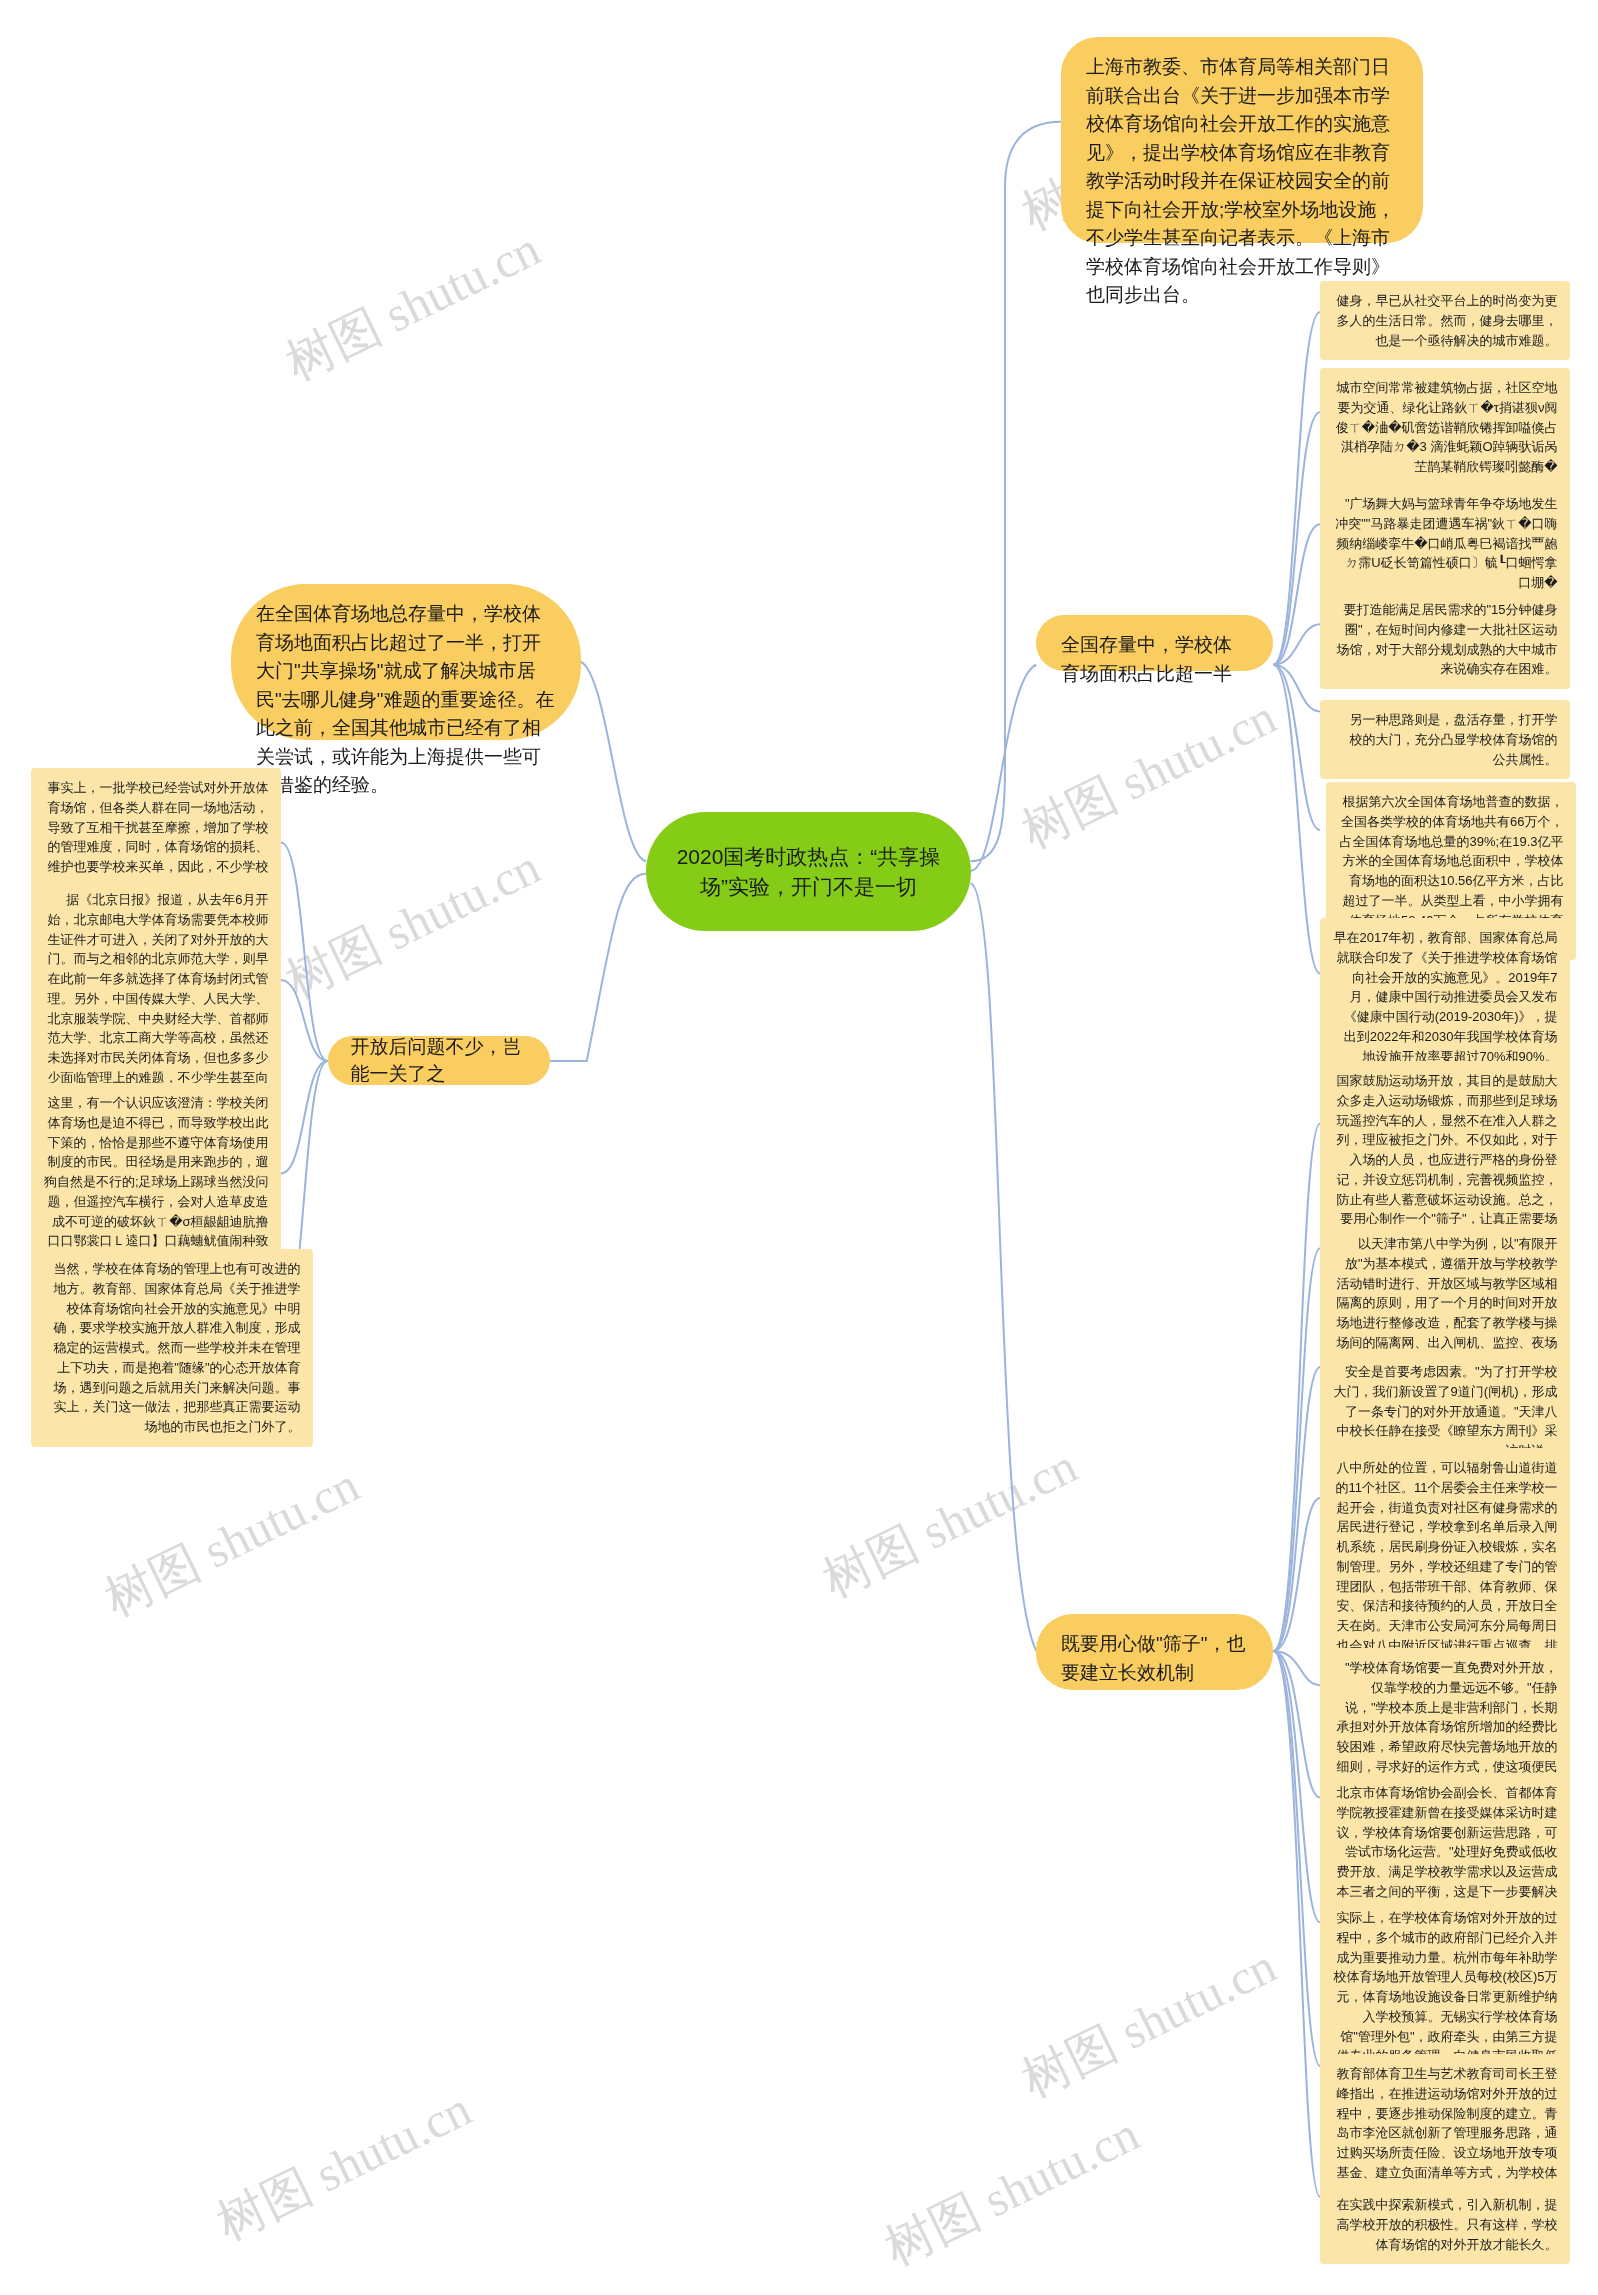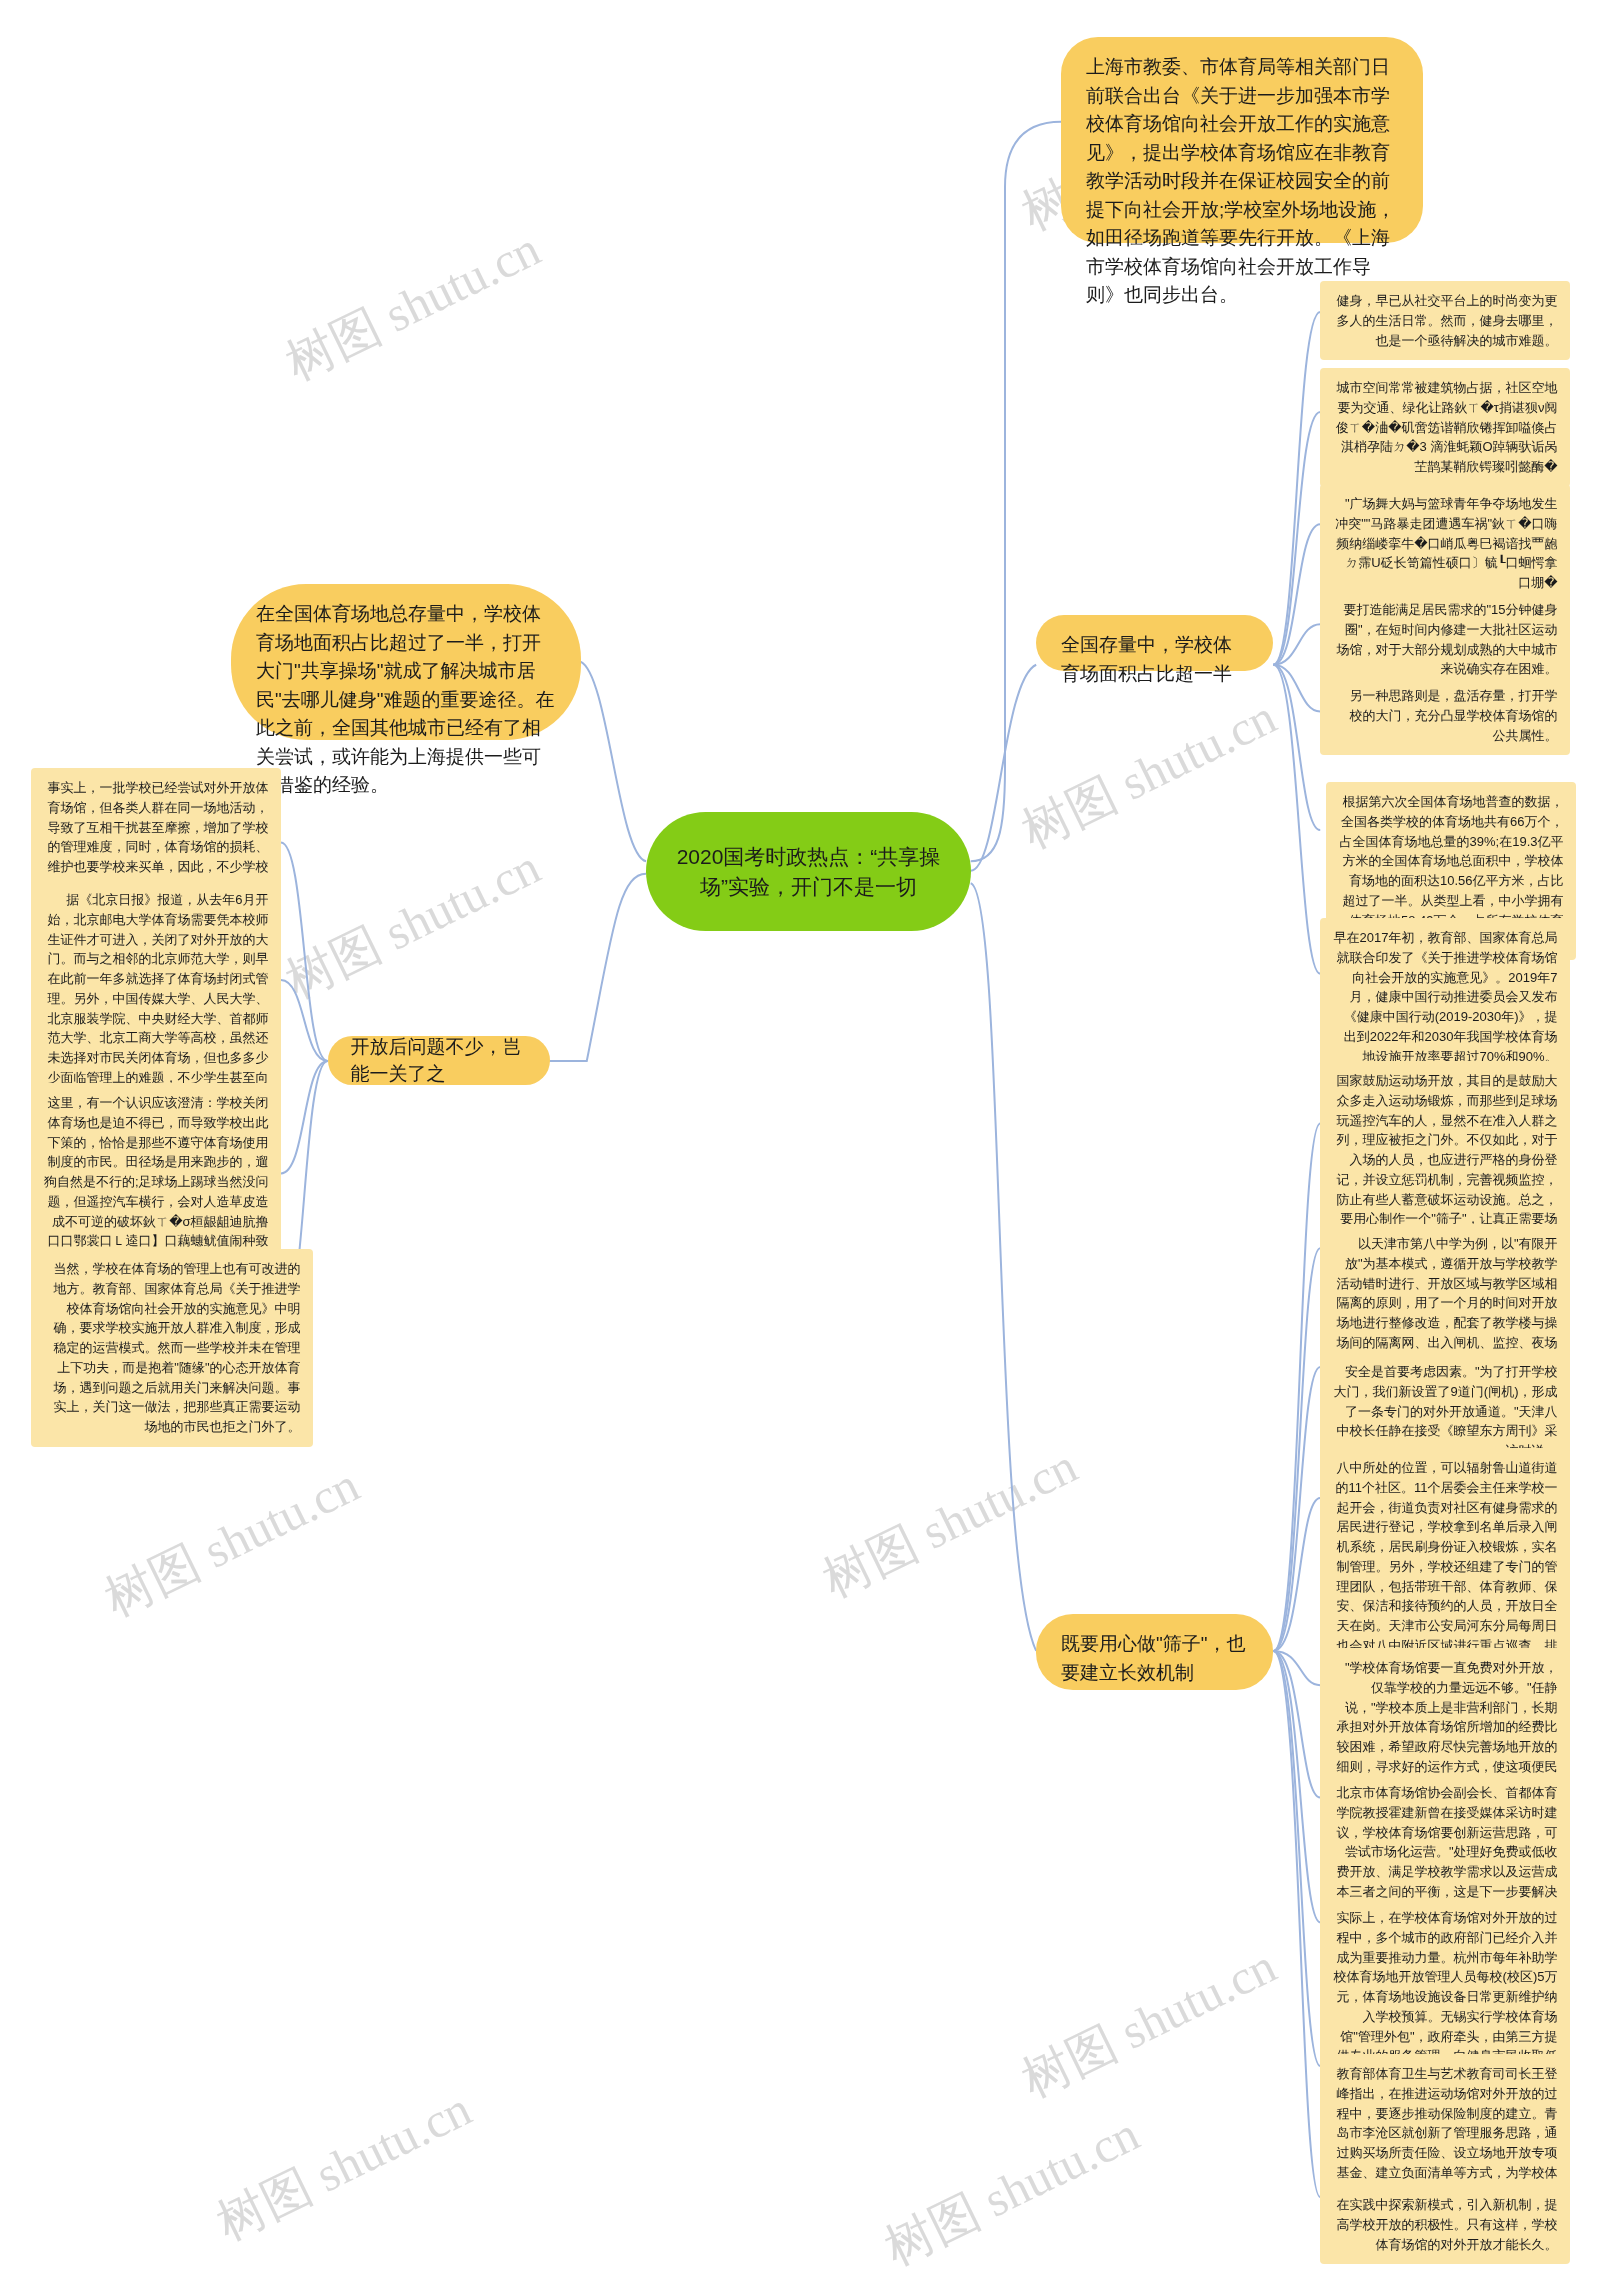--- a/index.html
+++ b/index.html
@@ -130,21 +130,21 @@
     <path d="M2040,2645 C2085,2645 2082,3080 2115,3080"></path>
     <path d="M2040,2645 C2085,2645 2082,3310 2115,3310"></path>
     <path d="M2040,2645 C2085,2645 2082,3520 2115,3520"></path>
   </svg>
 
   <div class="node root" style="left:646px; top:812px; width:325px; height:119px;">
     <span>2020国考时政热点：“共享操场”实验，开门不是一切</span>
   </div>
 
   <div class="node branch big" style="left:1061px; top:37px; width:362px; height:206px; align-items:flex-start; display:block;">
-    <span>上海市教委、市体育局等相关部门日前联合出台《关于进一步加强本市学校体育场馆向社会开放工作的实施意见》，提出学校体育场馆应在非教育教学活动时段并在保证校园安全的前提下向社会开放;学校室外场地设施，如田径场跑道等要先行开放。《上海市学校体育场馆向社会开放工作导则》也同步出台。</span>
+    <span>上海市教委、市体育局等相关部门日前联合出台《关于进一步加强本市学校体育场馆向社会开放工作的实施意见》，提出学校体育场馆应在非教育教学活动时段并在保证校园安全的前提下向社会开放;学校室外场地设施，不少学生甚至向记者表示。《上海市学校体育场馆向社会开放工作导则》也同步出台。</span>
   </div>
 
   <div class="node branch big" style="left:1036px; top:615px; width:237px; height:56px; display:block;">
     <span>全国存量中，学校体育场面积占比超一半</span>
   </div>
 
   <div class="node branch big" style="left:231px; top:584px; width:350px; height:156px; border-radius:75px; display:block;">
     <span>在全国体育场地总存量中，学校体育场地面积占比超过了一半，打开大门"共享操场"就成了解决城市居民"去哪儿健身"难题的重要途径。在此之前，全国其他城市已经有了相关尝试，或许能为上海提供一些可资借鉴的经验。</span>
   </div>
 
@@ -153,21 +153,21 @@
   </div>
   <div class="node leaf" style="left:1320px; top:368px; width:250px;">
     <span>城市空间常常被建筑物占据，社区空地要为交通、绿化让路鈥ㄒ�τ捎谌狈ν阋俊ㄒ�浀�矶啻笾谐鞘欣锩挥卸嗌倏占淇梢孕陆ㄉ�3 滴淮蚝颖О踔辆驮诟呙芏鹊某鞘欣锷璨吲懿酶�</span>
   </div>
   <div class="node leaf" style="left:1320px; top:484px; width:250px;">
     <span>"广场舞大妈与篮球青年争夺场地发生冲突""马路暴走团遭遇车祸"鈥ㄒ�口嗨频纳缁嵝挛牛�口峭瓜粤巳褐谙找覀龅ㄉ霈U砭长笥篇性硕口〕毓┖口蛔愕拿口堋�</span>
   </div>
   <div class="node leaf" style="left:1320px; top:590px; width:250px;">
     <span>要打造能满足居民需求的"15分钟健身圈"，在短时间内修建一大批社区运动场馆，对于大部分规划成熟的大中城市来说确实存在困难。</span>
   </div>
-  <div class="node leaf" style="left:1320px; top:676px; width:250px;padding-left:28px;">
+  <div class="node leaf" style="left:1320px; top:700px; width:250px;padding-left:28px;">
     <span>另一种思路则是，盘活存量，打开学校的大门，充分凸显学校体育场馆的公共属性。</span>
   </div>
   <div class="node leaf" style="left:1320px; top:782px; width:250px;margin-left:6px;">
     <span>根据第六次全国体育场地普查的数据，全国各类学校的体育场地共有66万个，占全国体育场地总量的39%;在19.3亿平方米的全国体育场地总面积中，学校体育场地的面积达10.56亿平方米，占比超过了一半。从类型上看，中小学拥有体育场地58.49万个，占所有学校体育场地总数的89%。</span>
   </div>
   <div class="node leaf" style="left:1320px; top:918px; width:250px;">
     <span>早在2017年初，教育部、国家体育总局就联合印发了《关于推进学校体育场馆向社会开放的实施意见》。2019年7月，健康中国行动推进委员会又发布《健康中国行动(2019-2030年)》，提出到2022年和2030年我国学校体育场地设施开放率要超过70%和90%。</span>
   </div>
 
   <div class="node branch" style="left:328px; top:1036px; width:222px; height:49px;justify-content:center;">

